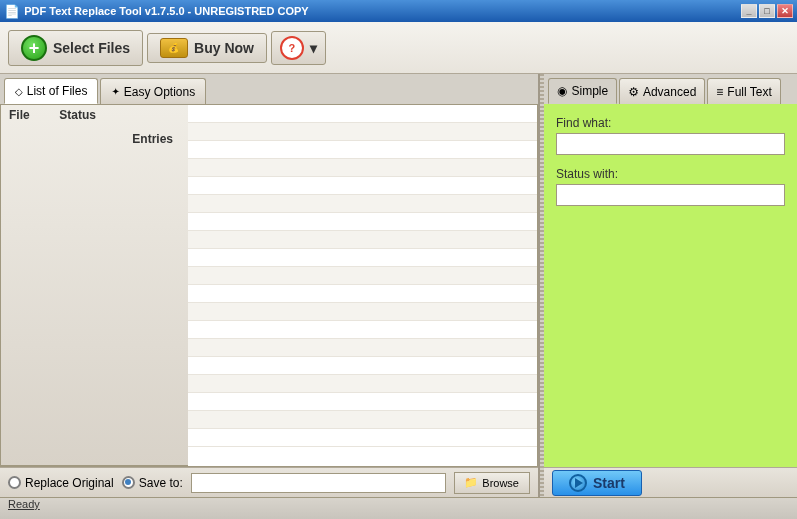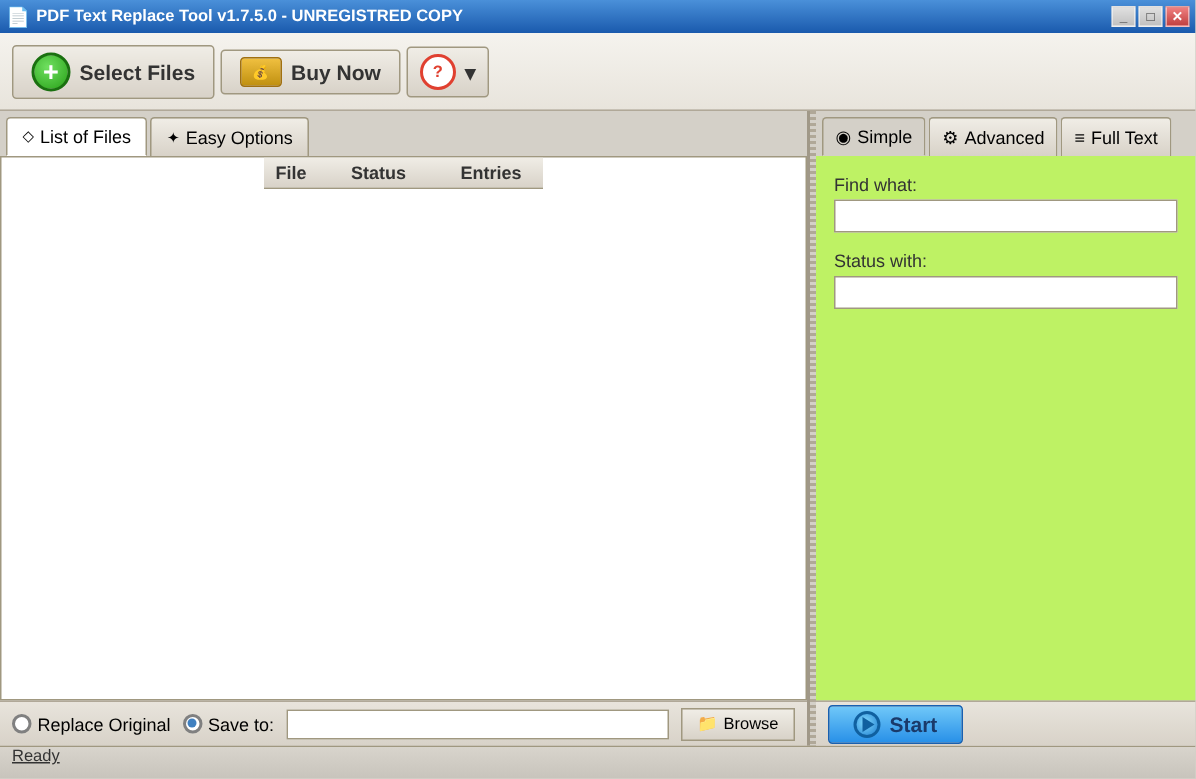--- a/index.html
+++ b/index.html
@@ -125,32 +125,31 @@
     }
     .tab-icon { font-size: 10px; }
 
     
     #file-list-container {
       flex: 1;
       background: white;
       border: 1px solid #a09880;
       overflow: hidden;
       display: flex;
-      flex-direction: column;
-      align-items: center;
+      flex-direction: row;
     }
     #file-list-header {
       display: flex;
       background: linear-gradient(to bottom, #f0ede6, #d8d2c8);
       border-bottom: 1px solid #a09880;
       padding: 3px 0;
     }
     .col-file { flex: 1; padding: 0 8px; font-weight: bold; color: #333; }
     .col-status { width: 80px; padding: 0 8px; font-weight: bold; color: #333; text-align: center; }
-    .col-entries { width: 70px; padding: 0 8px; font-weight: bold; color: #333; text-align: center; }
+    .col-entries { width: 70px; padding: 0 8px; font-weight: bold; color: #333; text-align: center; margin-top: 24px; }
 
     #file-list-rows {
       flex: 1;
       overflow: hidden;
     }
     .file-row {
       display: flex;
       border-bottom: 1px solid #e8e4dc;
       height: 18px;
       align-items: center;

